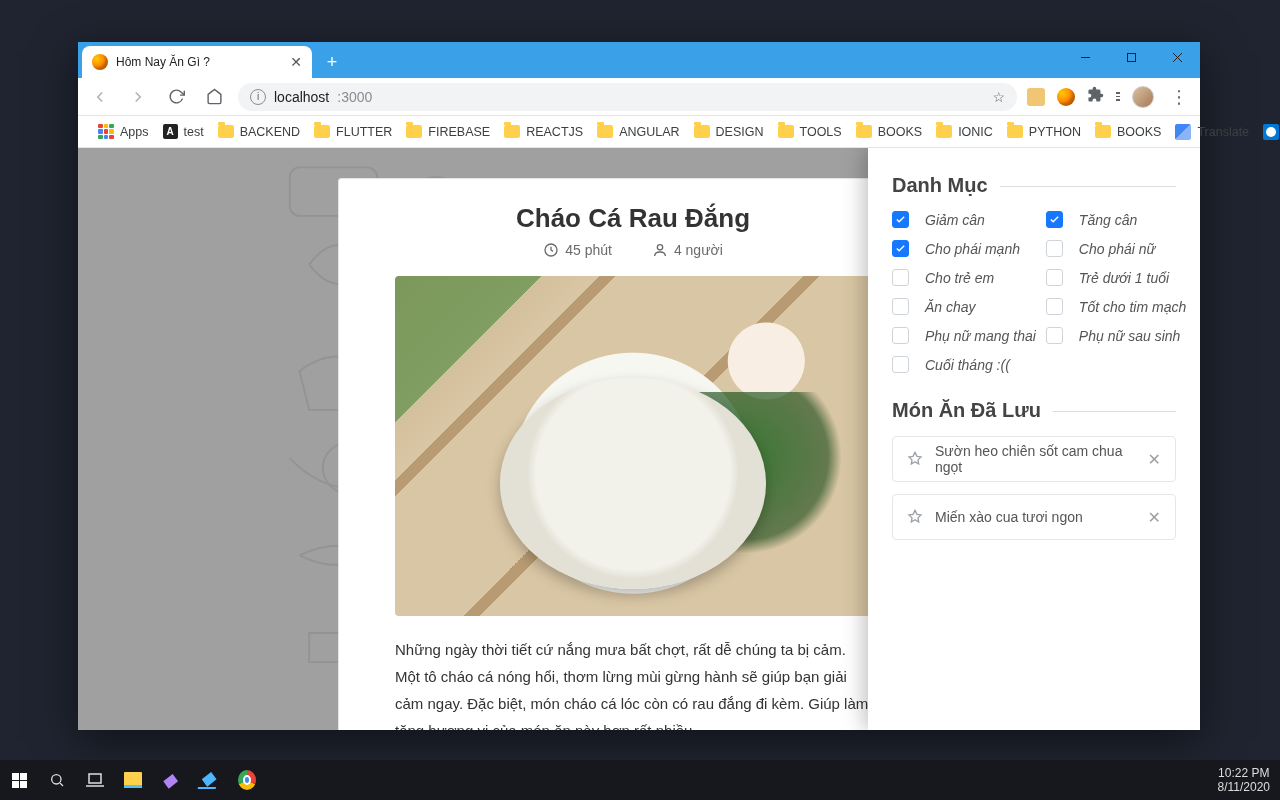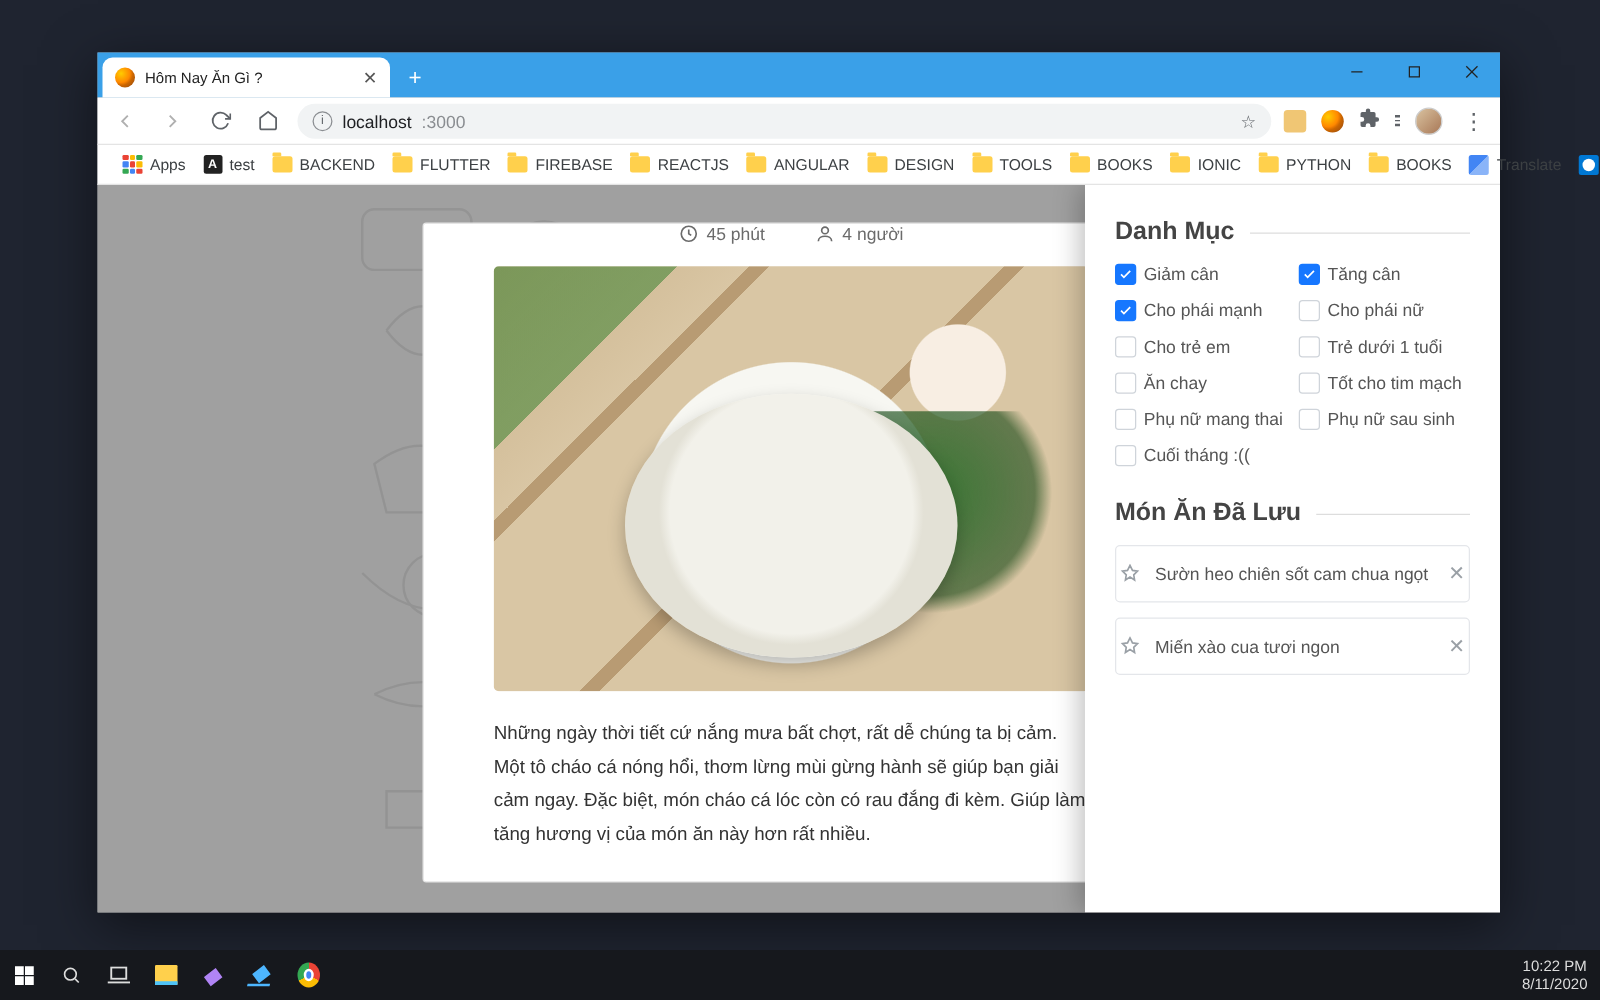--- a/index.html
+++ b/index.html
@@ -2,21 +2,21 @@
 <html><head>
 <meta charset="utf-8">
 <style>
   * { box-sizing: border-box; margin: 0; padding: 0; font-family: "Segoe UI", Arial, sans-serif; }
   html,body { width:1280px; height:800px; overflow:hidden; background:#1f2430; }
   .desktop { position:relative; width:1280px; height:800px; }
 
   
   .browser {
     position:absolute; left:78px; top:42px; width:1122px; height:688px;
-    background:#a3a3a3; box-shadow:0 10px 40px rgba(0,0,0,.5);
+    background:#a16207; box-shadow:0 10px 40px rgba(0,0,0,.5);
     display:flex; flex-direction:column;
   }
   .titlebar { height:36px; background:#3aa0e8; display:flex; align-items:flex-start; }
   .tabs-area { display:flex; align-items:center; height:36px; padding-left:4px; flex:1; }
   .tab {
     height:32px; margin-top:4px; background:#fff; border-radius:8px 8px 0 0;
     width:230px; display:flex; align-items:center; padding:0 10px; gap:8px;
     font-size:12px; color:#222;
   }
   .favicon { width:16px; height:16px; border-radius:50%;
@@ -108,31 +108,31 @@
   .legend.cats::after{ left:86px; right:0;}
   .legend.saved::after{ left:120px; right:0;}
   .legend.saved::before{ left:0; width:0;}
   .legend span { background:#fff; padding-right:12px; position:relative; z-index:1;}
   .legend.cats span{ padding-left:0;}
   .legend.saved span{ padding-left:0;}
   
   .cats-grid {
     display:grid; grid-template-columns:1fr 1fr; gap:12px 10px; margin-bottom:26px;
   }
-  .chk { display:flex; gap:6px; font-size:14px; color:#555; cursor:pointer; white-space:nowrap;}
+  .chk { display:flex; align-items:center; gap:16px; font-size:14px; color:#555; cursor:pointer; white-space:nowrap;font-style:italic;}
   .chk .box {
     width:17px; height:17px; border:1.5px solid #cfd4da; border-radius:3px; display:flex; align-items:center; justify-content:center;
   }
   .chk.checked .box { background:#1677ff; border-color:#1677ff; }
   .chk.checked .box svg { display:block; }
   .chk .box svg { display:none; width:11px; height:11px; }
 
   .saved-item {
     border:1px solid #e4e6ea; border-radius:4px; height:46px; margin-bottom:12px;
-    display:flex; align-items:center; padding:0 3px; gap:12px; font-size:14px; color:#555;
+    display:flex; align-items:center; padding:0 14px; gap:12px; font-size:14px; color:#555;
   }
   .saved-item .pin { width:16px; height:16px; color:#9aa0a6;}
   .saved-item .x { margin-left:auto; color:#9aa0a6; font-size:16px; cursor:pointer;}
 
   
   .taskbar {
     position:absolute; left:0; right:0; bottom:0; height:40px; background:#16181d;
     display:flex; align-items:center; padding:0 10px; gap:20px; color:#ddd; font-size:12px;
   }
   .taskbar .tb-left { display:flex; gap:20px; align-items:center;}
@@ -316,20 +316,21 @@
         <path d="M180 300 l40 40 m0 -40 l-40 40"></path>
         <path d="M50 420 q40 -20 80 0 q-40 20 -80 0"></path>
         <circle cx="200" cy="440" r="30"></circle>
         <path d="M60 500 h80 v30 h-80z"></path>
       </g>
           </svg>
     </div>
     <div class="overlay-dim"></div>
 
     <div class="card">
+      <div class="card-title">Cháo Cá Rau Đắng</div>
       <div class="meta">
         <div class="meta-item">
           <svg width="16" height="16" viewBox="0 0 24 24" fill="none" stroke="currentColor" stroke-width="2">
                 <circle cx="12" cy="12" r="9"></circle>
                 <polyline points="12 7 12 12 15 14"></polyline>
               </svg>
           <span>45 phút</span>
         </div>
         <div class="meta-item">
           <svg width="16" height="16" viewBox="0 0 24 24" fill="none" stroke="currentColor" stroke-width="2">

